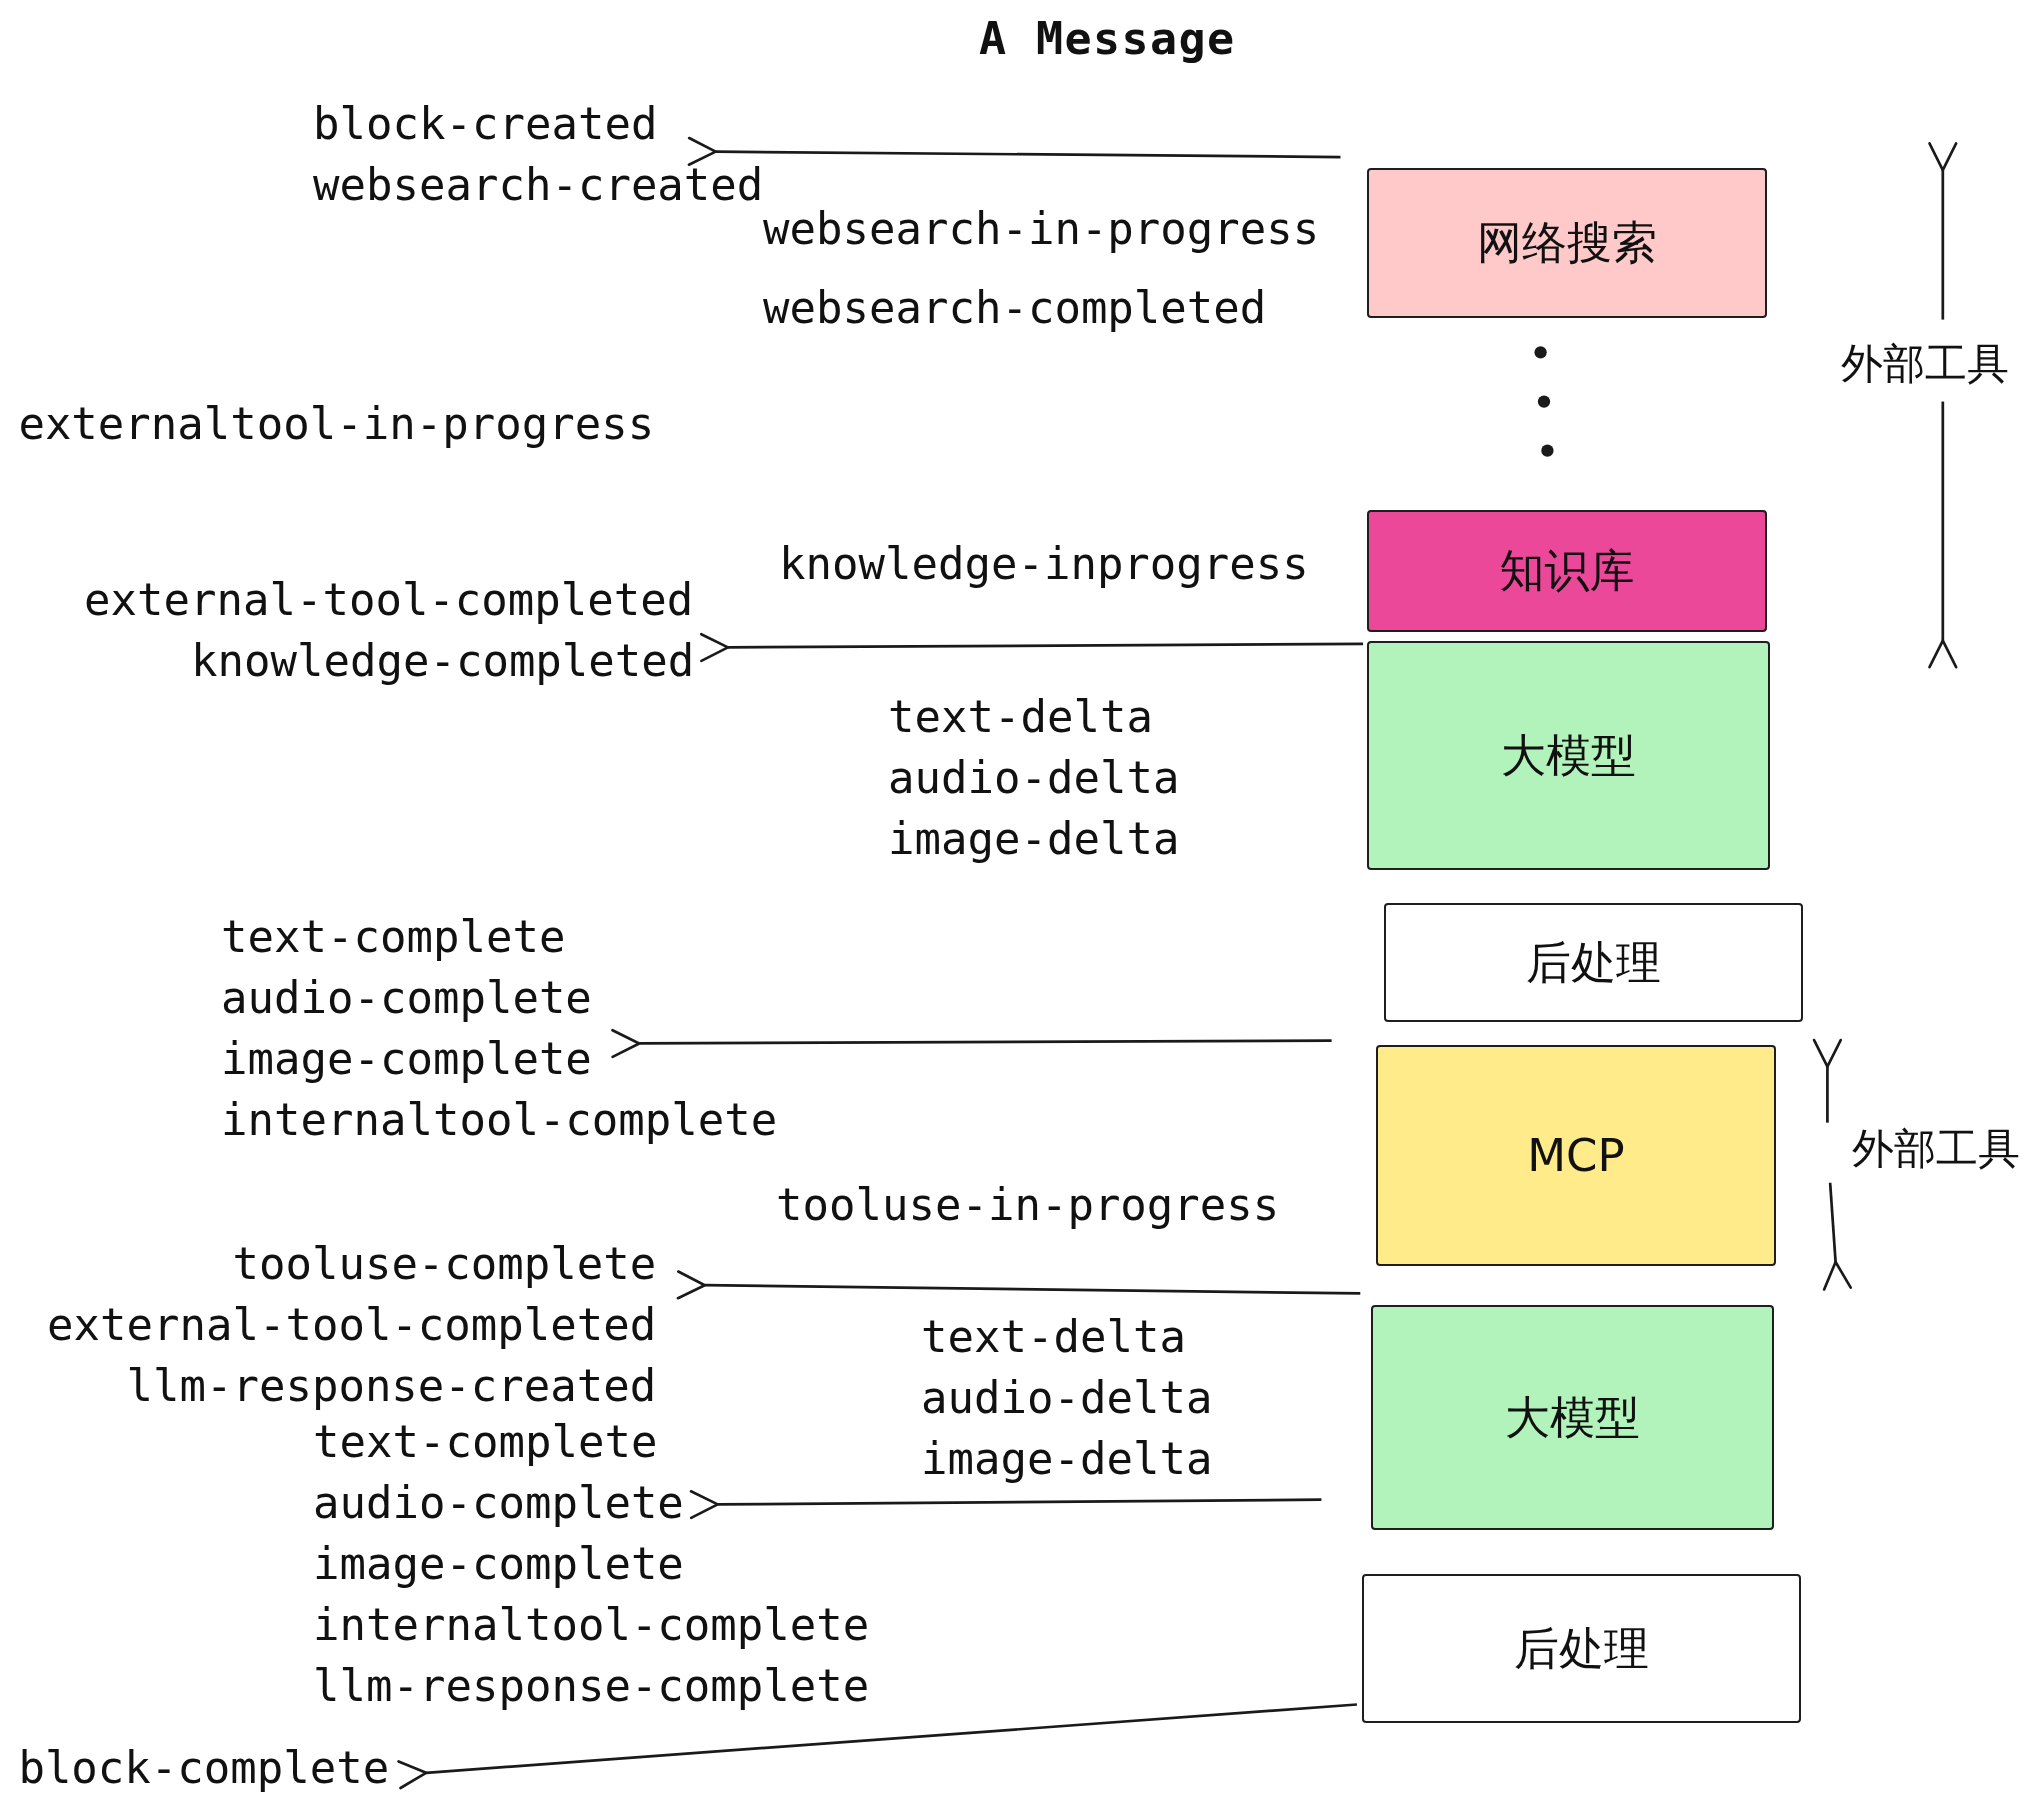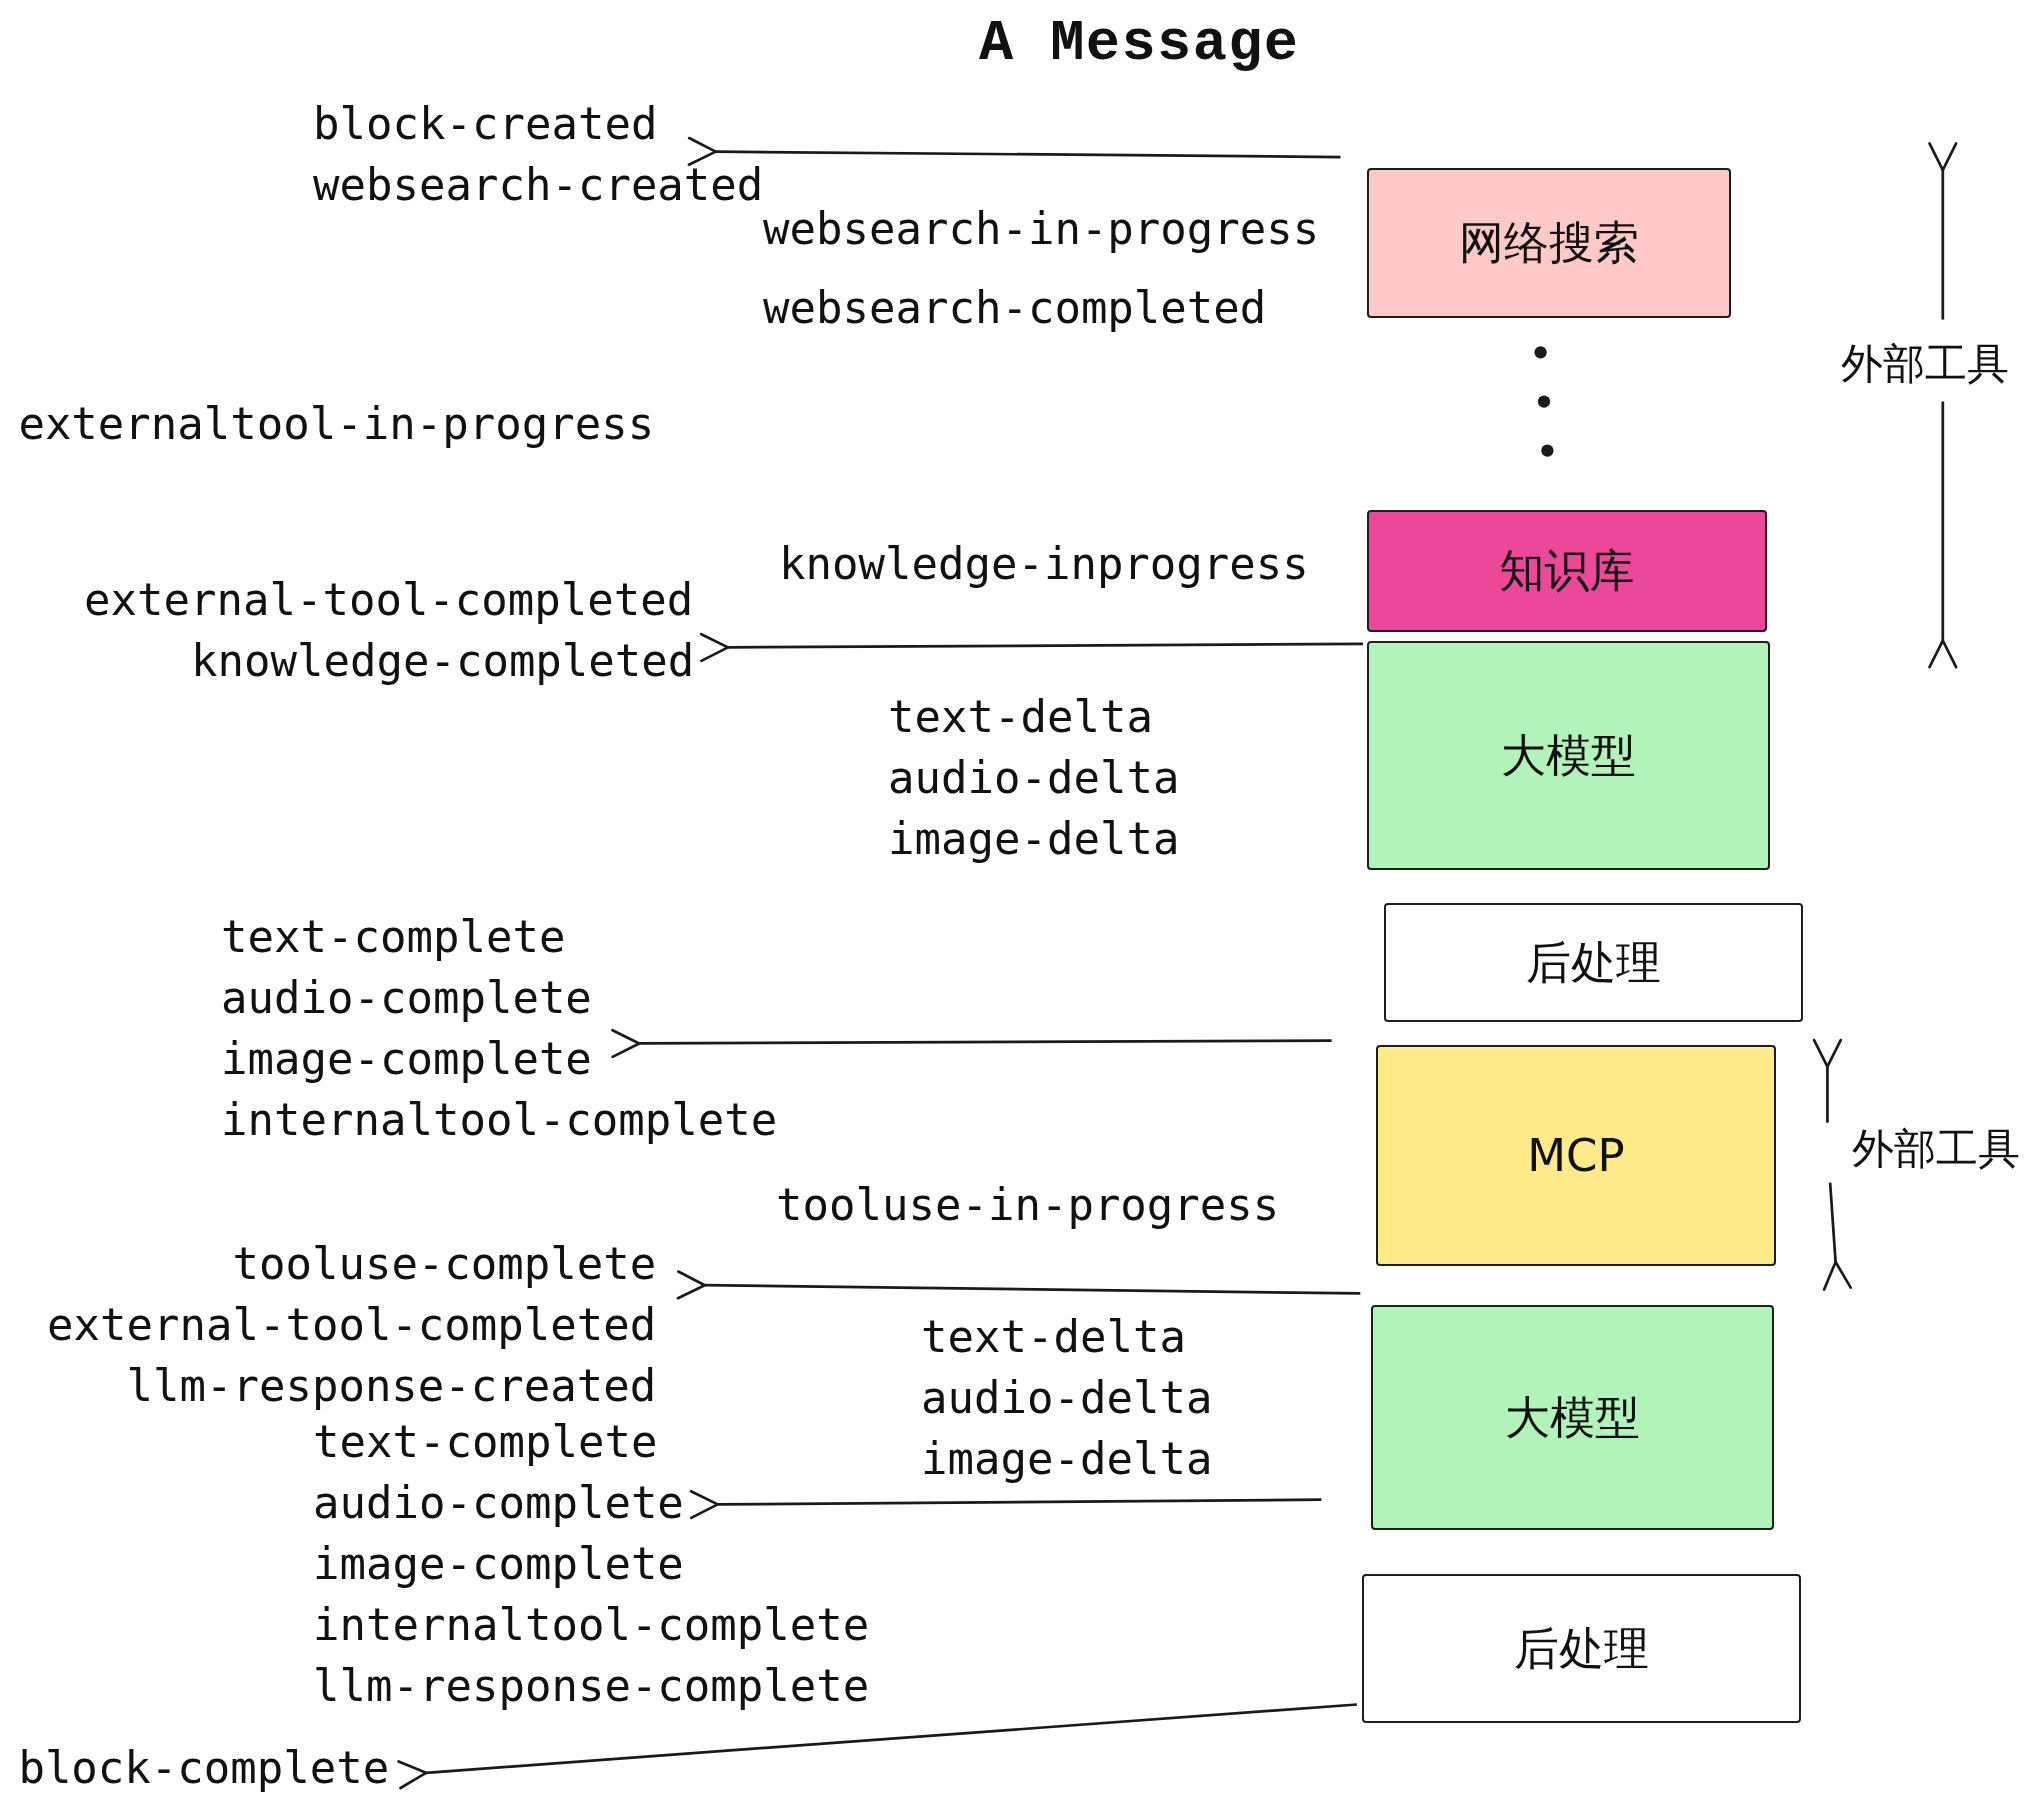--- a/index.html
+++ b/index.html
@@ -13,25 +13,24 @@
     overflow: hidden;
   }
   .arrows {
     position: absolute;
     left: 0; top: 0;
     width: 2035px; height: 1796px;
   }
   .arrows line, .arrows path.alinе { stroke: #1a1a1a; }
   .title {
     position: absolute;
-    font-size: 57px;
+    font-size: 45px;
     font-weight: bold;
     letter-spacing: 1.4px;
     white-space: nowrap;
-    font-family: Liberation Mono, monospace;
   }
   .ev {
     position: absolute;
     font-size: 44px;
     line-height: 48px;
     white-space: nowrap;
     letter-spacing: 0px;
   }
   .group .line {
     display: block;
@@ -127,21 +126,21 @@
   </div>
 
   <div class="ev group" style="left:313px; top:1411px;">
     <span class="line">text-complete</span>
     <span class="line">audio-complete</span>
     <span class="line">image-complete</span>
     <span class="line">internaltool-complete</span>
     <span class="line">llm-response-complete</span>
   </div>
 
-  <div class="box" style="left: 1367px; top: 168px; width: 364px; height: 150px; background-color: rgb(255, 201, 201);">
+  <div class="box" style="left: 1367px; top: 168px; width: 400px; height: 150px; background-color: rgb(255, 201, 201);">
     <span>网络搜索</span>
   </div>
 
   <div class="box" style="left: 1367px; top: 510px; width: 400px; height: 122px; background-color: #ec4899;">
     <span>知识库</span>
   </div>
 
   <div class="box" style="left: 1367px; top: 641px; width: 403px; height: 229px; background-color: rgb(178, 242, 187);">
     <span>大模型</span>
   </div>

